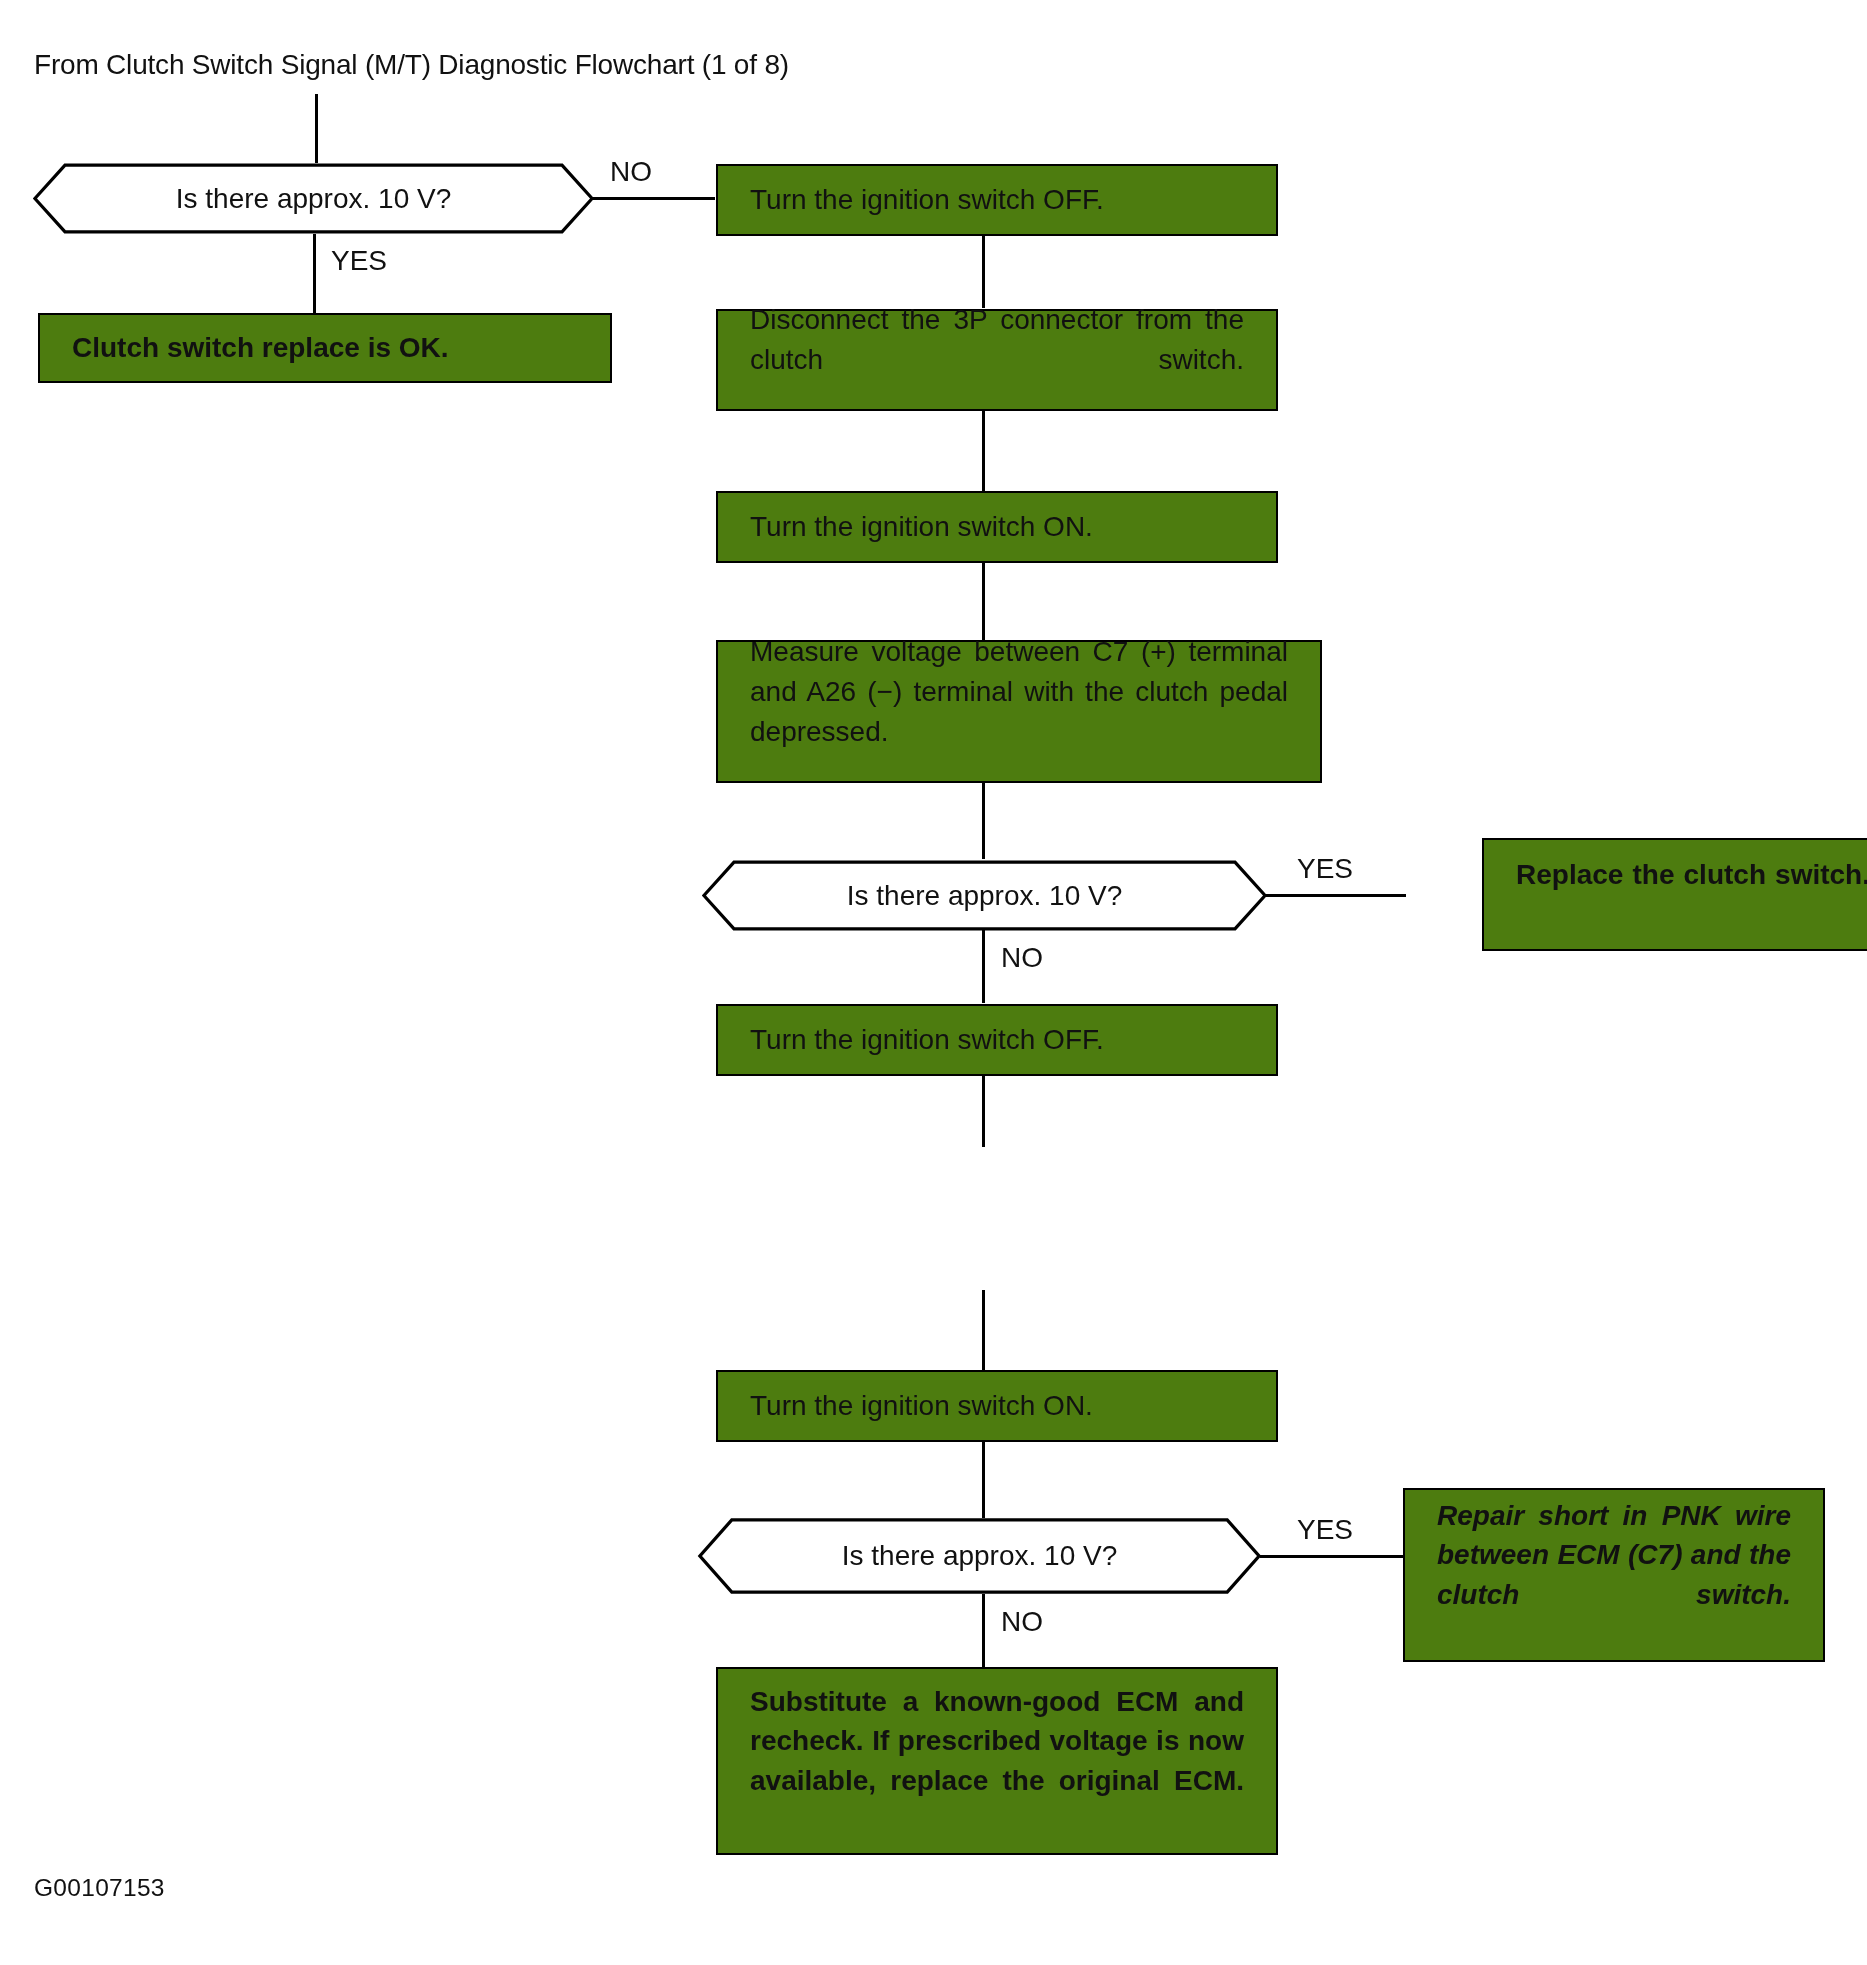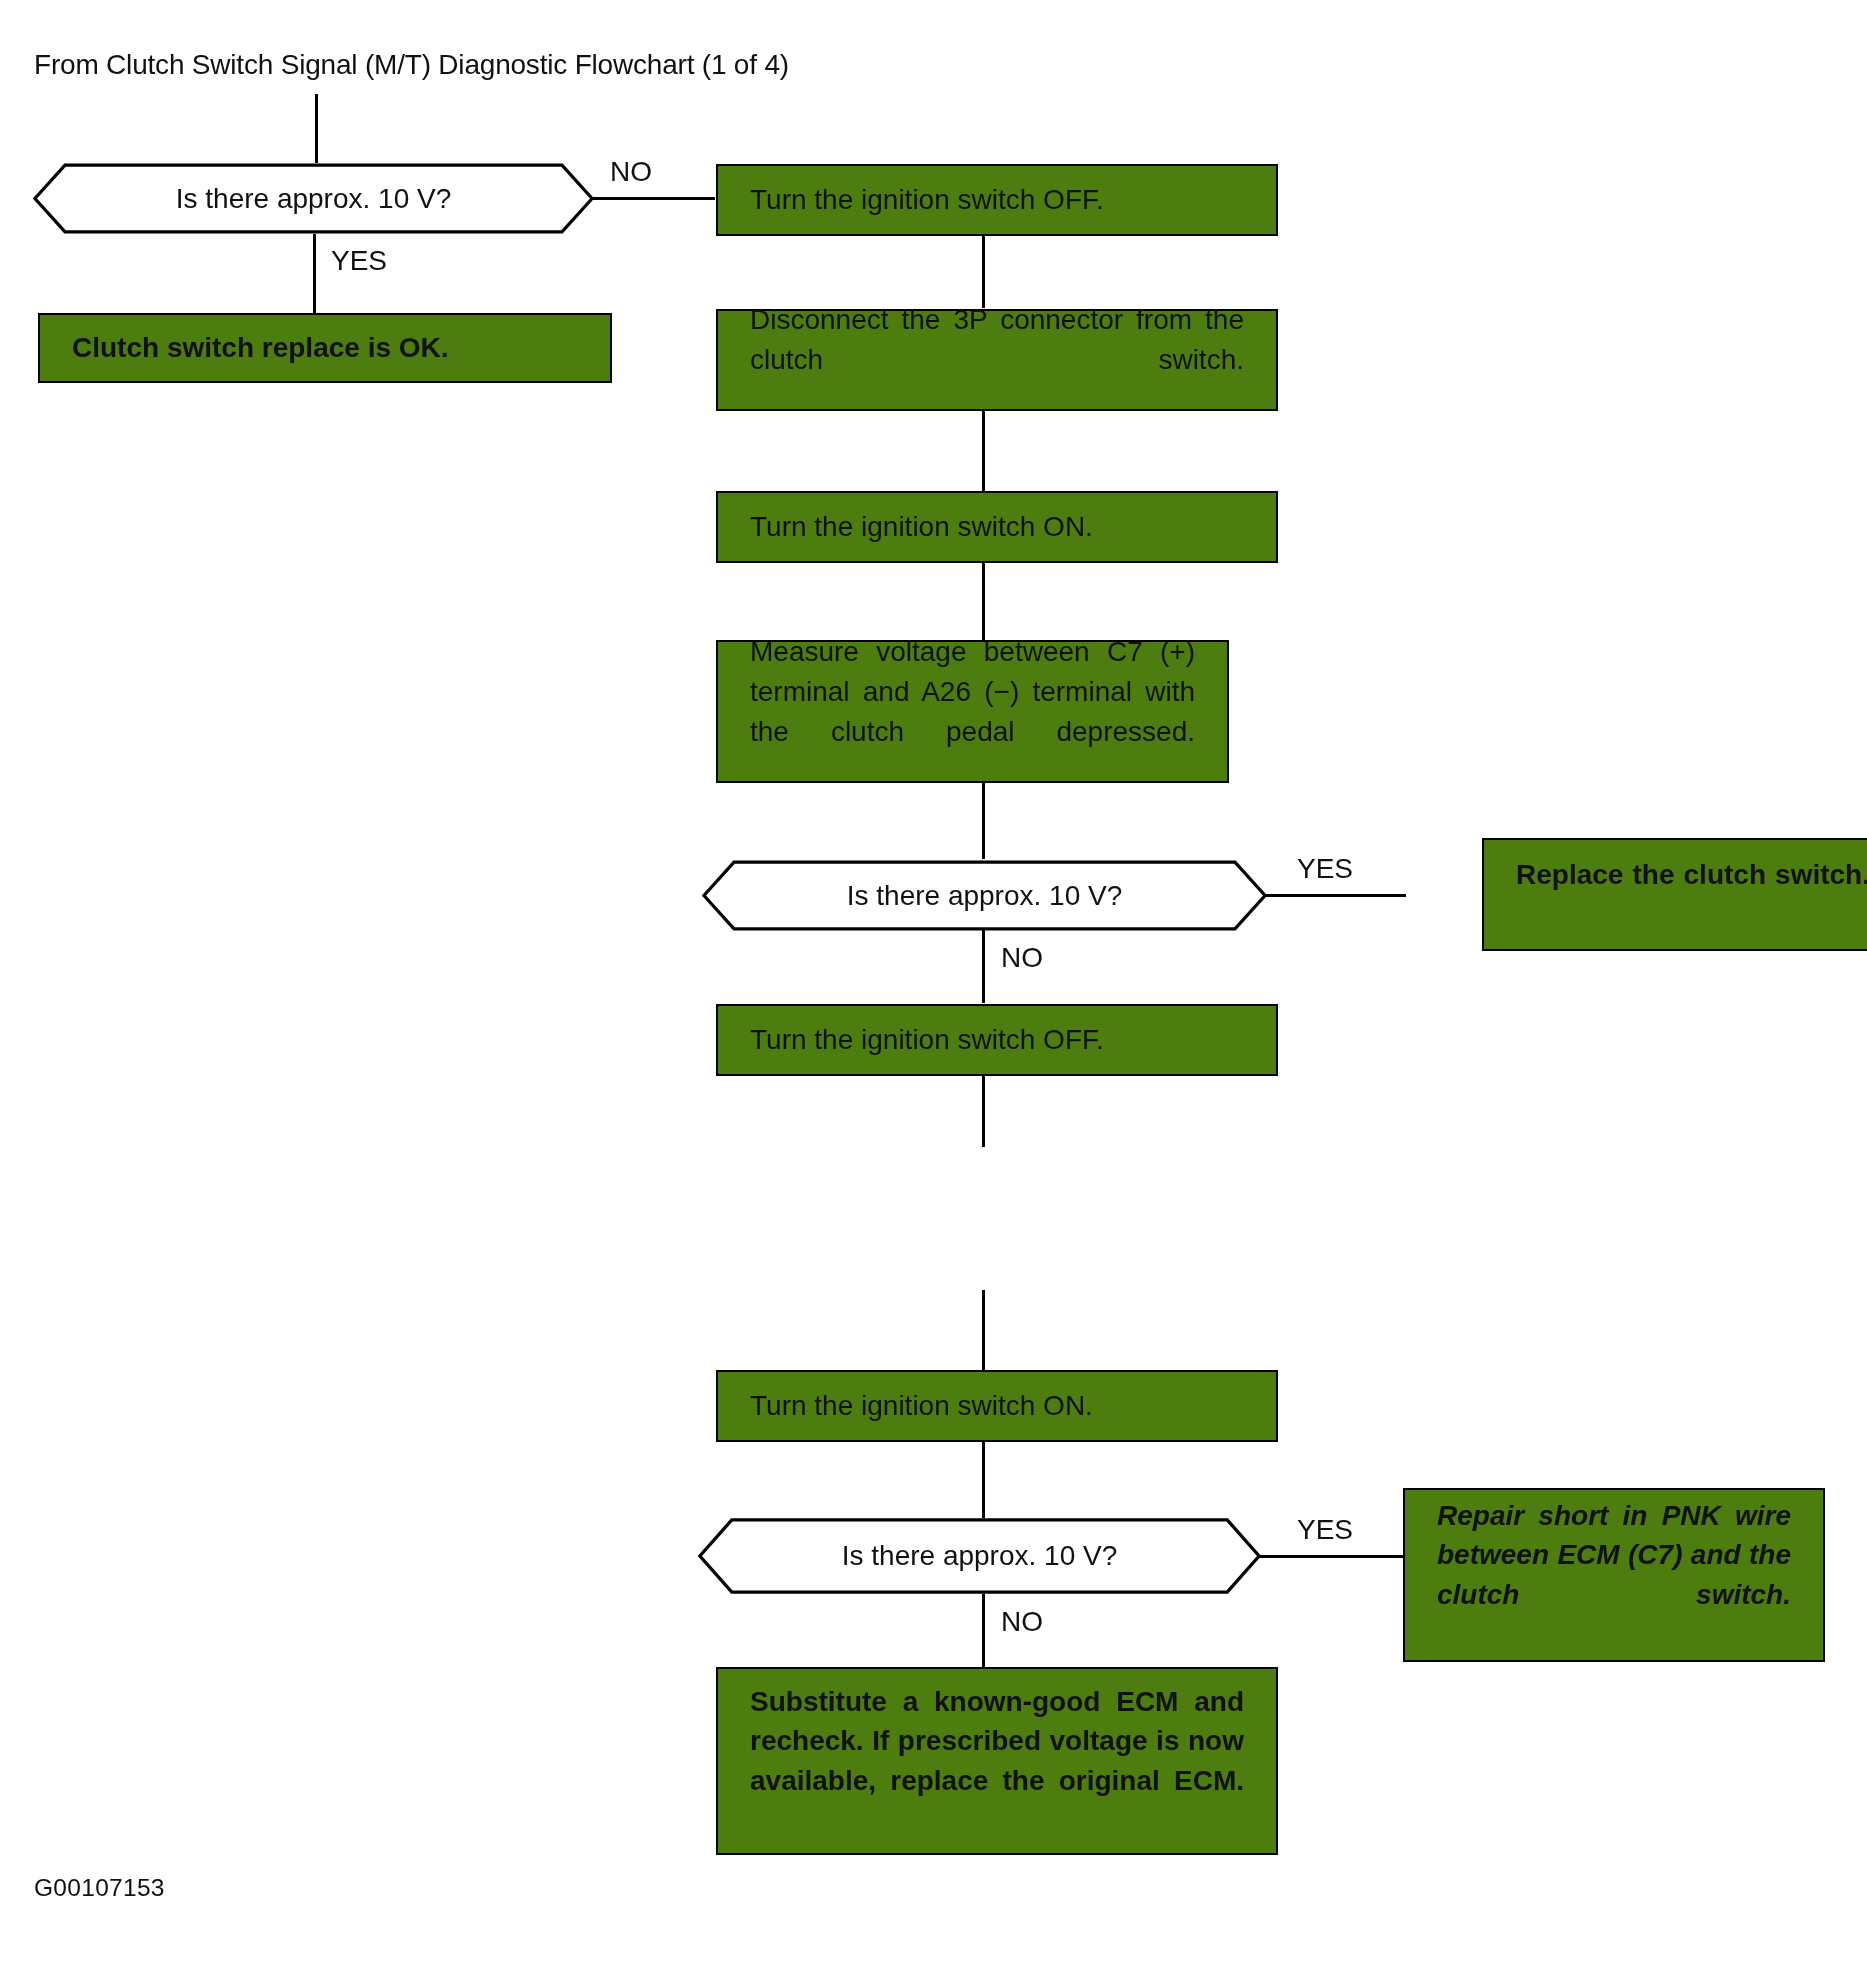--- a/index.html
+++ b/index.html
@@ -106,21 +106,21 @@
     position: absolute;
     height: 2.8px;
     background: #000;
   }
 </style>
 </head>
 <body>
 
 <div id="canvas">
 
-  <div class="header-text" style="left:34px; top:49px;">From Clutch Switch Signal (M/T) Diagnostic Flowchart (1 of 4)</div>
+  <div class="header-text" style="left:34px; top:49px;">From Clutch Switch Signal (M/T) Diagnostic Flowchart (1 of 8)</div>
 
   <div class="vline" style="left:315px; top:94px; height:69px;"></div>
 
   <div class="decision" style="left:33px; top:163px; width:561px; height:71px;">
     <svg width="561" height="71" viewBox="0 0 596 75" aria-hidden="true">
       <polygon points="34,2 562,2 594,37.5 562,73 34,73 2,37.5" fill="#ffffff" stroke="#000000" stroke-width="3.5"></polygon>
     </svg>
     <span class="dec-text">Is there approx. 10 V?</span>
   </div>
 
@@ -145,21 +145,21 @@
   </div>
 
   <div class="vline" style="left:982px; top:411px; height:80px;"></div>
 
   <div class="box" style="left:716px; top:491px; width:562px; height:72px;">
     <span class="box-text">Turn the ignition switch ON.</span>
   </div>
 
   <div class="vline" style="left:982px; top:562px; height:78px;"></div>
 
-  <div class="box justify" style="left:716px; top:640px; width:513px; height:143px;">
+  <div class="box justify" style="left:716px; top:640px; width:606px; height:143px;">
     <span class="box-text">Measure voltage between C7 (+) terminal and A26 (−) terminal with the clutch pedal depressed.</span>
   </div>
 
   <div class="vline" style="left:982px; top:783px; height:76px;"></div>
 
   <div class="decision" style="left:702px; top:860px; width:565px; height:71px;">
     <svg width="565" height="71" viewBox="0 0 600 75" aria-hidden="true">
       <polygon points="34,2 566,2 598,37.5 566,73 34,73 2,37.5" fill="#ffffff" stroke="#000000" stroke-width="3.5"></polygon>
     </svg>
     <span class="dec-text">Is there approx. 10 V?</span>

